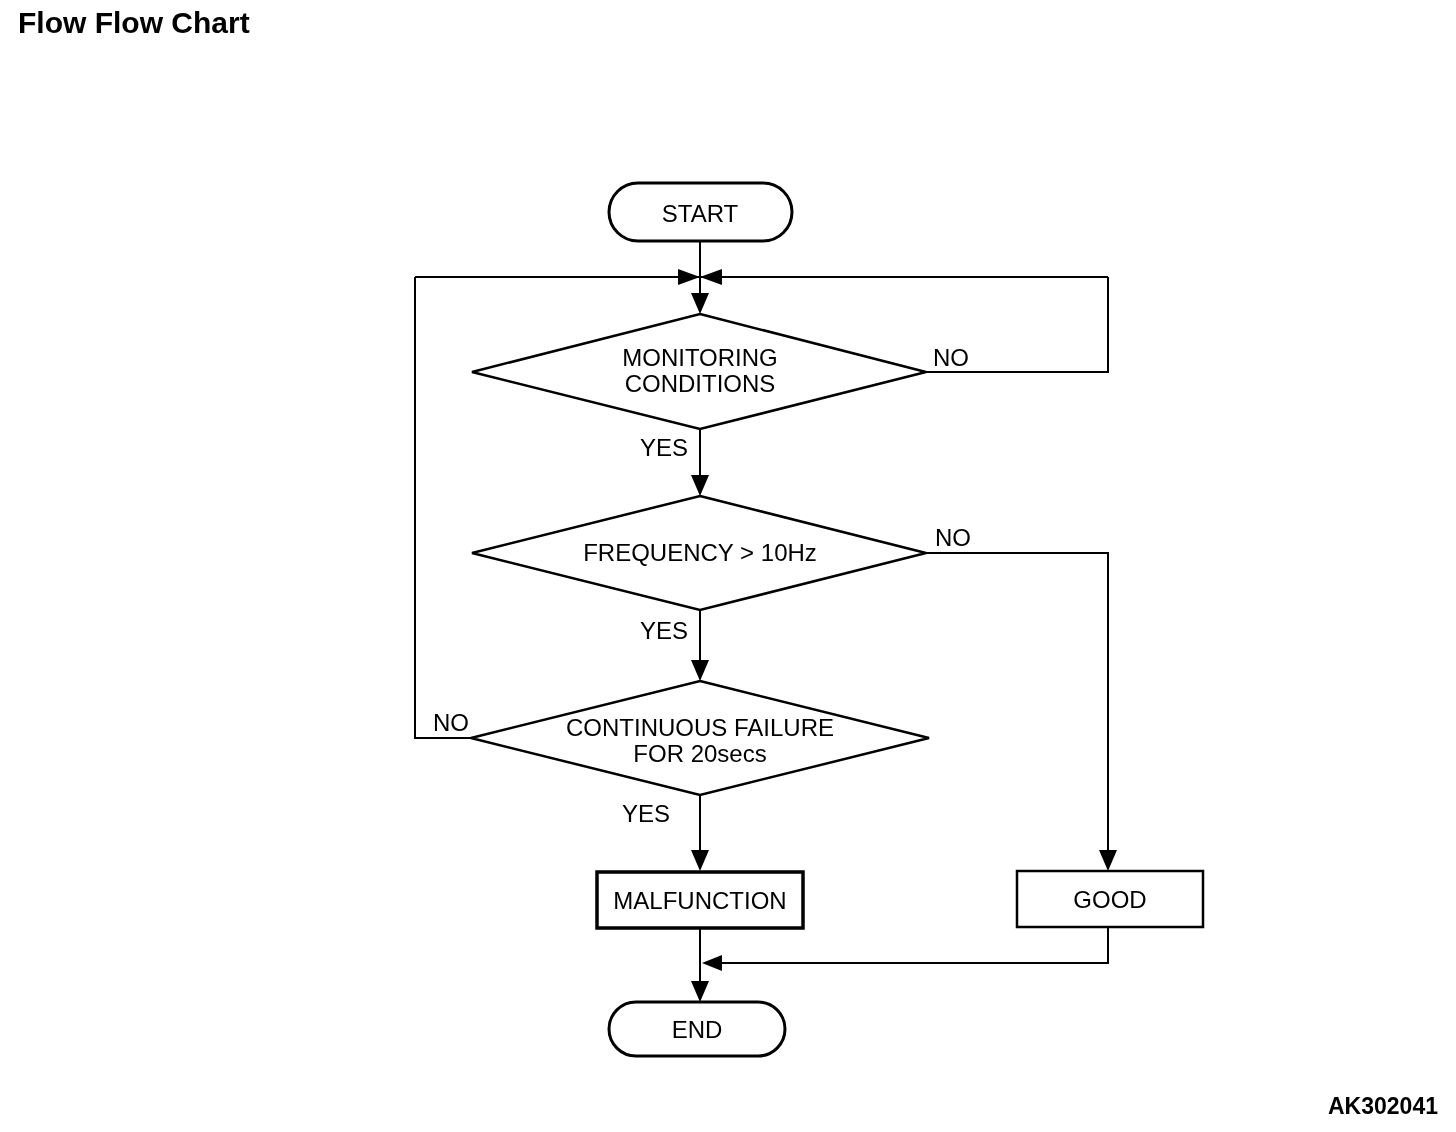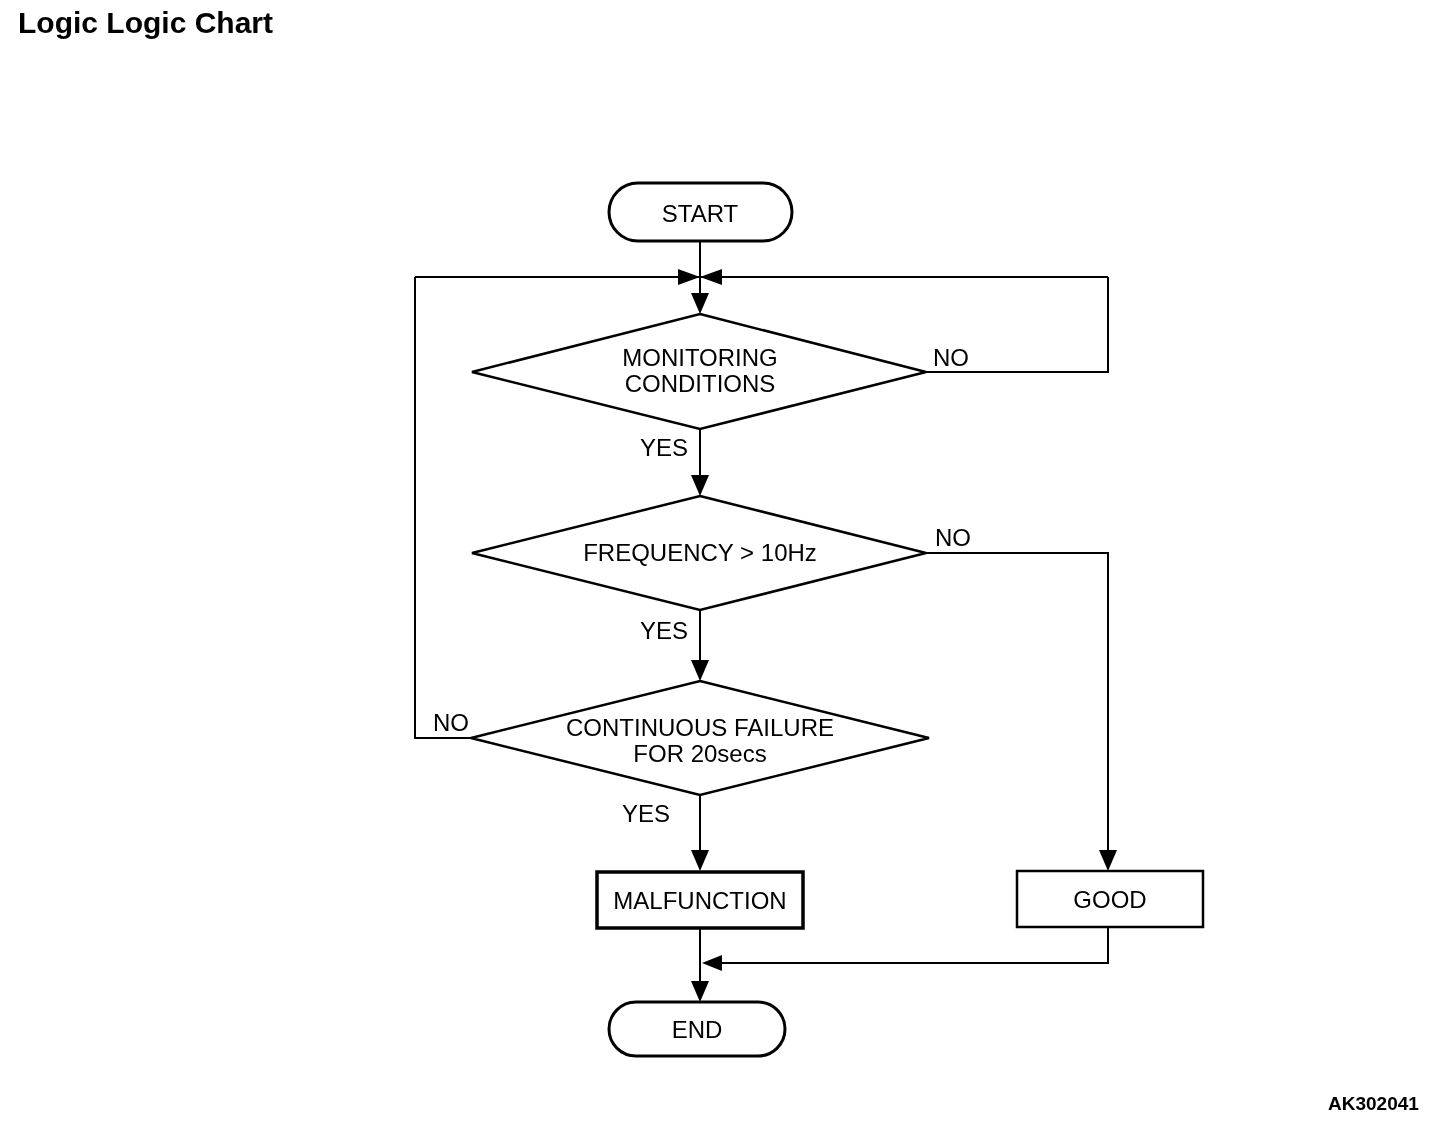--- a/index.html
+++ b/index.html
@@ -21,21 +21,21 @@
     top: 6px;
     font-size: 30px;
     font-weight: bold;
     color: #000000;
     letter-spacing: 0px;
   }
   #figure-code {
     position: absolute;
     left: 1328px;
     top: 1093px;
-    font-size: 19px;
+    font-size: 23px;
     font-weight: bold;
     color: #000000;
   }
   svg.flow {
     position: absolute;
     left: 0;
     top: 0;
   }
   .shape {
     fill: #ffffff;
@@ -55,21 +55,21 @@
     font-family: "Liberation Sans", sans-serif;
     font-size: 24px;
     fill: #000000;
   }
 </style>
 </head>
 <body>
 
 <div id="page">
 
-  <div id="page-title">Logic Logic Chart</div>
+  <div id="page-title">Flow Flow Chart</div>
 
   <svg class="flow" width="1456" height="1132" viewBox="0 0 1456 1132">
 
     <path class="edge" d="M700 241 L700 294"></path>
     <path class="edge" d="M415 277 L1108 277"></path>
     <path class="edge" d="M415 277 L415 738 L471 738"></path>
     <path class="edge" d="M926 372 L1108 372 L1108 277"></path>
     <path class="edge" d="M926 553 L1108 553 L1108 852"></path>
     <path class="edge" d="M700 429 L700 476"></path>
     <path class="edge" d="M700 610 L700 661"></path>

